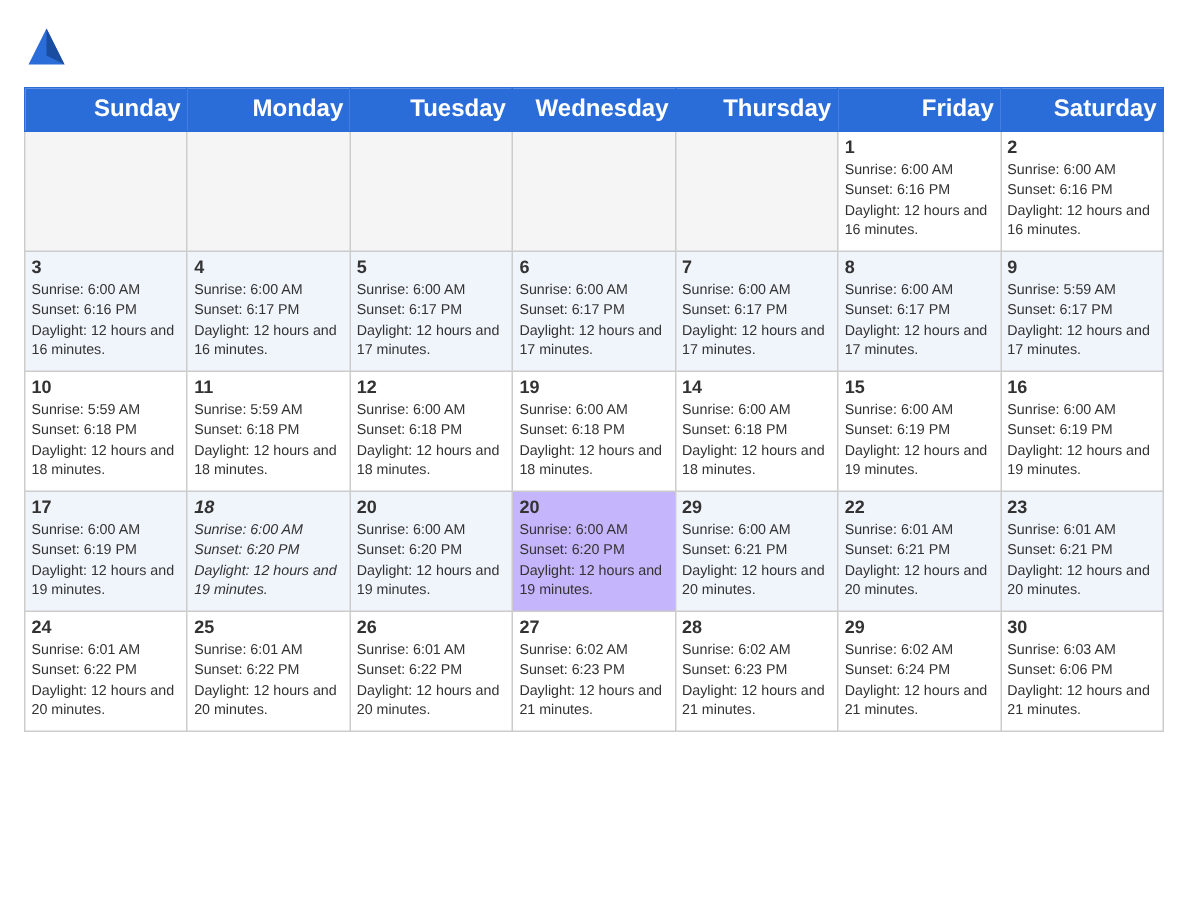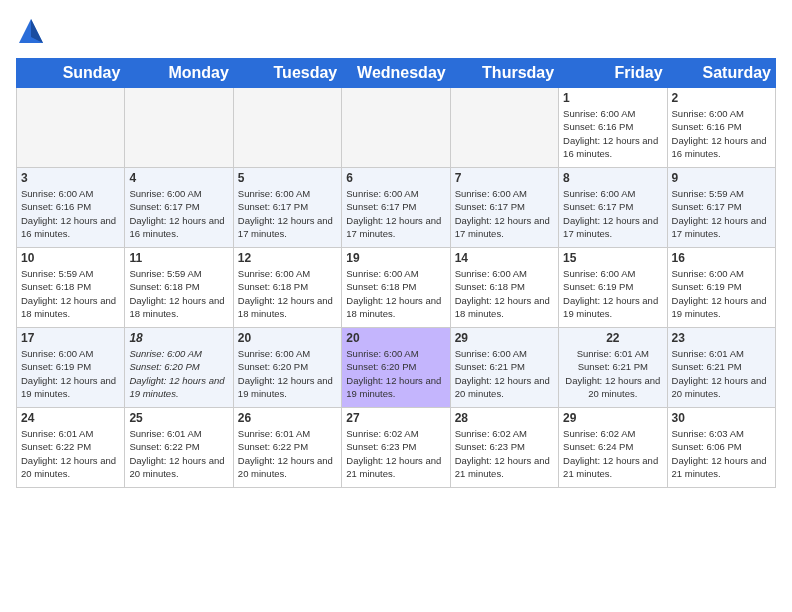--- a/index.html
+++ b/index.html
@@ -248,21 +248,21 @@
           <div class="day-info">Sunrise: 6:00 AM
 Sunset: 6:20 PM
 Daylight: 12 hours and 19 minutes.</div>
         </td>
         <td style="background: rgb(240, 244, 251);">
           <span class="day-number">29</span>
           <div class="day-info">Sunrise: 6:00 AM
 Sunset: 6:21 PM
 Daylight: 12 hours and 20 minutes.</div>
         </td>
-        <td style="background: rgb(240, 244, 251); text-align: center;">
+        <td style="background: rgb(240, 244, 251);">
           <span class="day-number">22</span>
           <div class="day-info">Sunrise: 6:01 AM
 Sunset: 6:21 PM
 Daylight: 12 hours and 20 minutes.</div>
         </td>
         <td style="background: rgb(240, 244, 251);">
           <span class="day-number">23</span>
           <div class="day-info">Sunrise: 6:01 AM
 Sunset: 6:21 PM
 Daylight: 12 hours and 20 minutes.</div>

